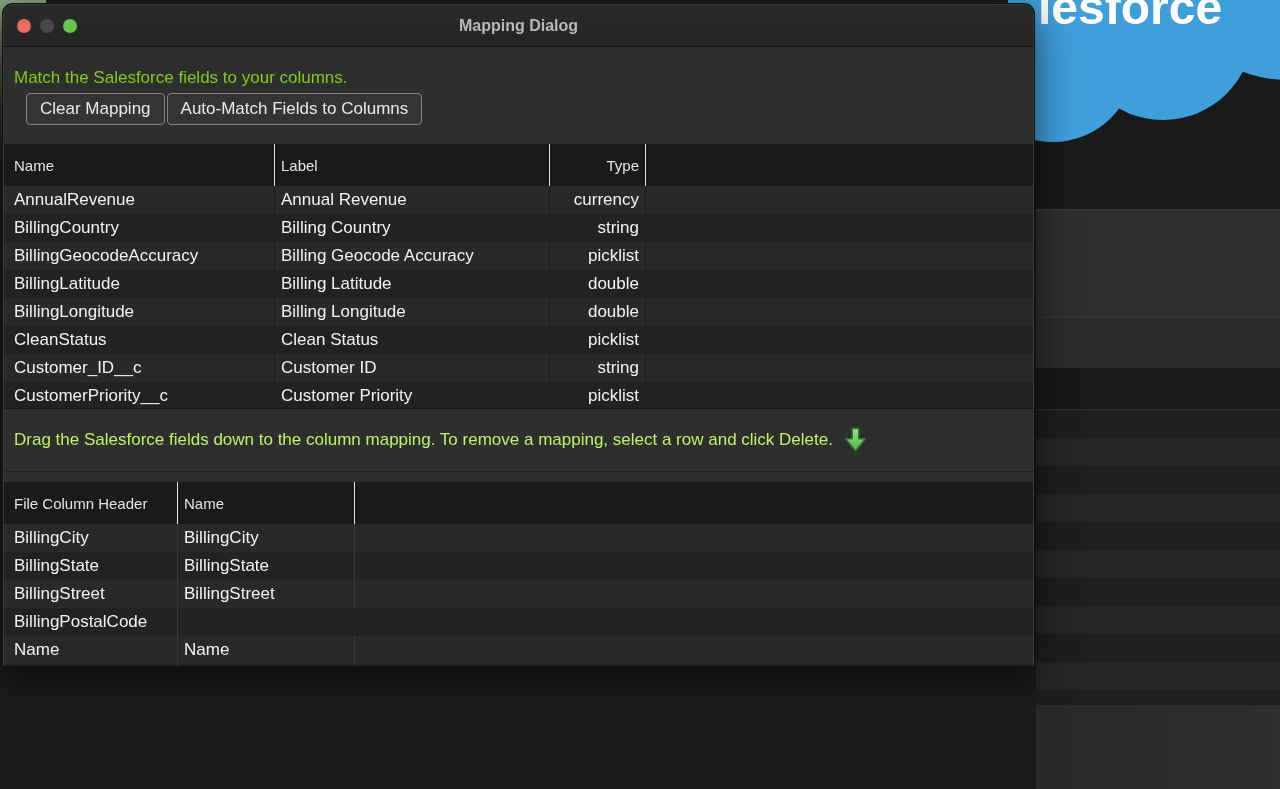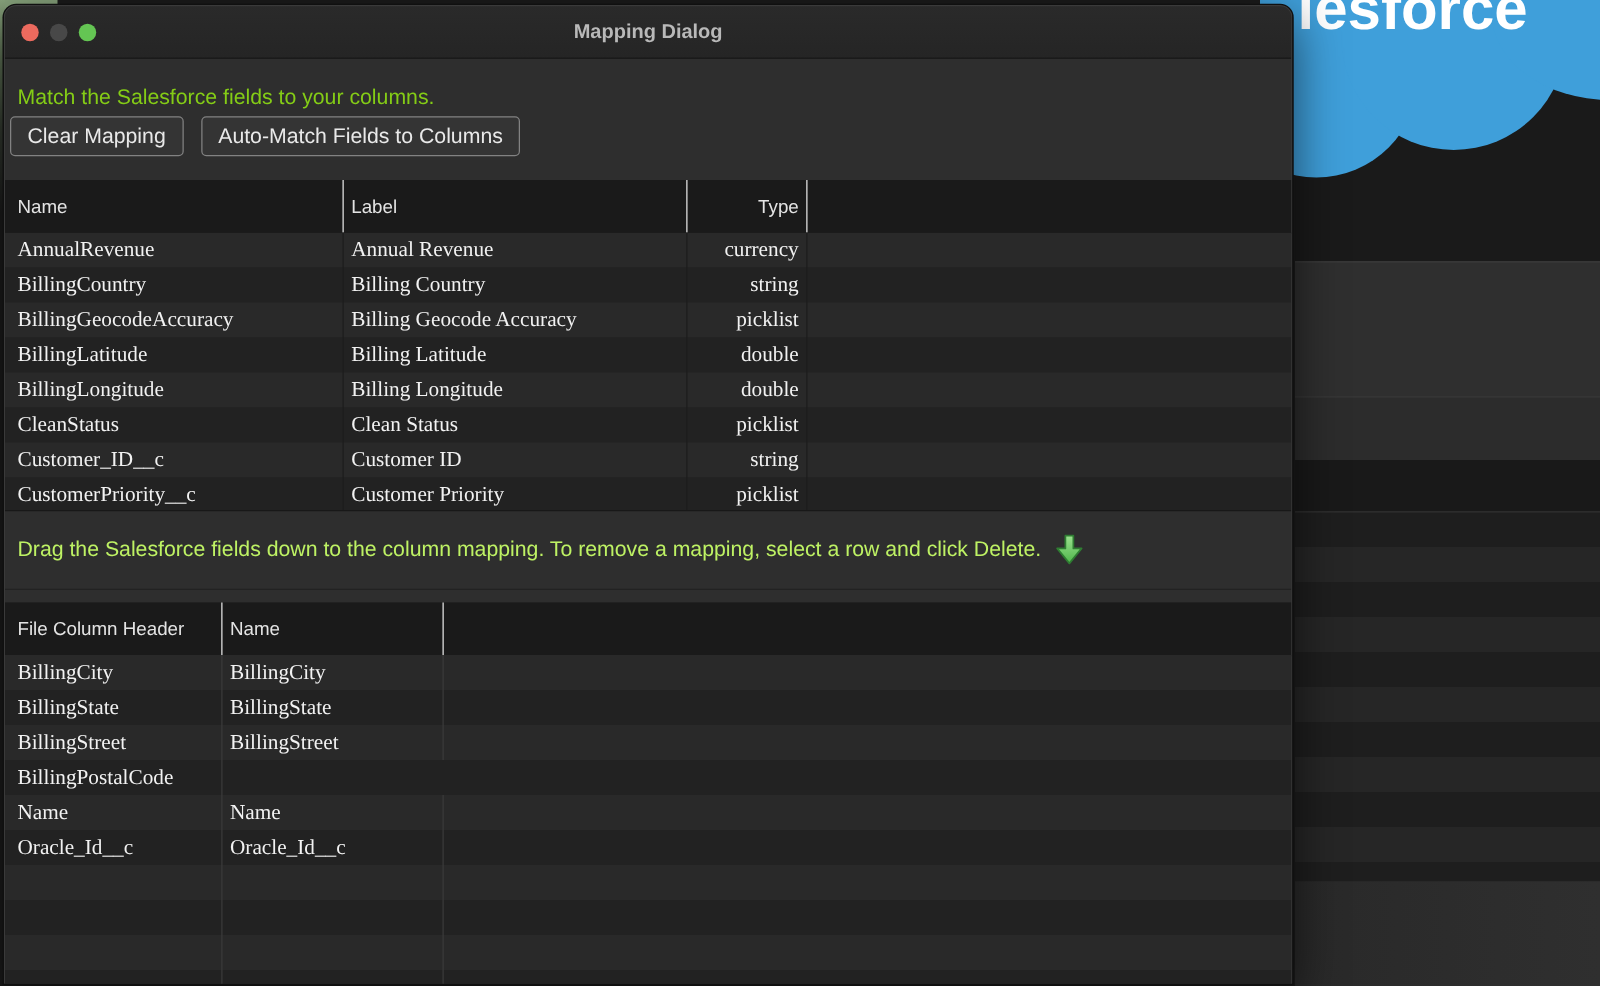--- a/index.html
+++ b/index.html
@@ -21,52 +21,52 @@
   .band-c{top:317px;height:51px;background:#2c2c2c;border-top:1px solid #383838;}
   .band-d{top:368px;height:41px;background:#191919;}
   .band-stripes{top:409px;height:296px;border-top:1px solid #333;
     background:repeating-linear-gradient(180deg,#1e1e1e 0 28px,#262626 28px 56px);}
   .band-e{top:705px;height:84px;background:linear-gradient(90deg,#292929,#2f2f2f);}
   .cloud{left:1008px;top:0;width:272px;height:175px;}
   .brand{left:1038px;top:-16px;width:260px;color:#ffffff;font-size:48px;font-weight:bold;
     letter-spacing:0px;line-height:1;white-space:nowrap;}
 
   
-  .dialog{left:3px;top:4px;width:1031px;height:783px;background:#2e2e2e;
+  .dialog{left:3px;top:4px;width:1031px;height:662px;background:#2e2e2e;
     border:1px solid #3a3a3a;border-bottom:none;border-radius:10px 10px 0 0;
     box-shadow:0 0 0 1px #101010,0 12px 40px rgba(0,0,0,.6);box-sizing:border-box;overflow:hidden;}
   .titlebar{left:0;right:0;top:0;height:41px;background:linear-gradient(#2a2a2a,#252525);
     border-bottom:1px solid #141414;}
   .title{left:0;right:0;top:0;height:41px;display:flex;align-items:center;justify-content:center;
     color:#b9b9b9;font-size:16px;font-weight:bold;}
   .lights{left:13px;top:14px;display:flex;gap:9px;}
   .light{width:14px;height:14px;border-radius:50%;display:inline-block;}
   .light.red{background:#ec6a5e;}
   .light.gray{background:#484848;}
   .light.green{background:#64c553;}
 
   .intro{left:10px;top:53px;color:#84cc16;font-size:17px;margin-top:10px;}
-  .btnrow{left:4px;top:88px;display:flex;gap:14px;}
+  .btnrow{left:22px;top:88px;display:flex;gap:2px;}
   .btn{appearance:none;background:#343434;border:1px solid #828282;border-radius:4px;
     color:#e9e9e9;font-size:17px;font-family:"Liberation Sans",sans-serif;
     height:32px;padding:0 13px;line-height:30px;}
 
   
   .table{left:0;right:0;background:#222;}
   .t1{top:139px;height:264px;}
   .t2{top:477px;height:309px;}
   .thead{display:grid;height:42px;background:#1a1a1a;border-bottom:1px solid #141414;}
   .t1 .thead,.t1 .trow{grid-template-columns:270px 275px 96px 1fr;}
   .t2 .thead,.t2 .trow{grid-template-columns:173px 177px 1fr;}
   .hcell{display:flex;align-items:center;padding-left:10px;color:#e4e4e4;font-size:15px;
     white-space:nowrap;overflow:hidden;}
   .hcell + .hcell{border-left:1px solid #e5e5e5;}
   .thead .hcell:nth-child(2){padding-left:6px;}
   .t1 .thead .hcell:nth-child(3){justify-content:flex-end;padding-right:6px;padding-left:0;}
-  .tbody{position:absolute;top:42px;left:0;right:0;bottom:0;overflow:hidden;font-family:Liberation Serif, serif;}
+  .tbody{position:absolute;top:42px;left:0;right:0;bottom:0;overflow:hidden;}
   .trow{display:grid;height:28px;}
   .trow:nth-child(odd){background:#292929;}
   .trow:nth-child(even){background:#222222;}
   .tcell{line-height:28px;padding-left:10px;color:#f2f2f2;font-size:17px;
     white-space:nowrap;overflow:hidden;}
   .tcell + .tcell{border-left:1px solid #1d1d1d;}
   .t2 .tcell + .tcell{border-left:1px solid #3a3a3a;}
   .trow .tcell:nth-child(2){padding-left:6px;}
   .t1 .trow .tcell:nth-child(3){text-align:right;padding-right:6px;padding-left:0;}
 

